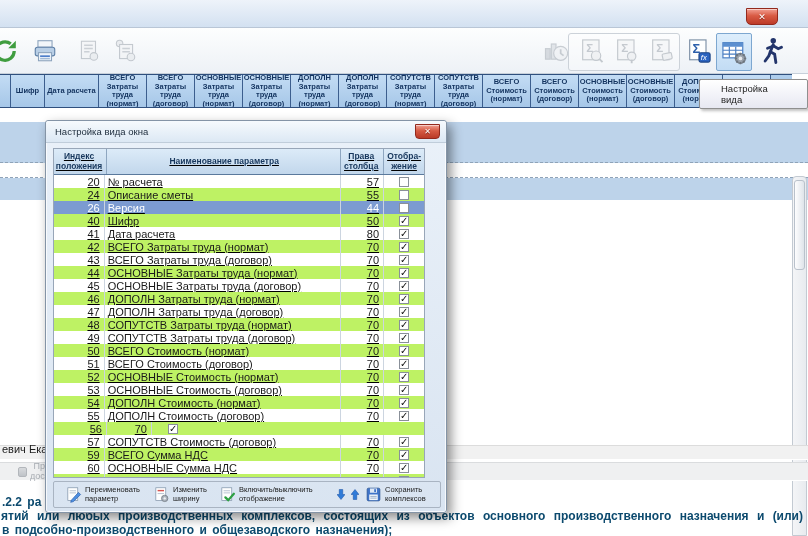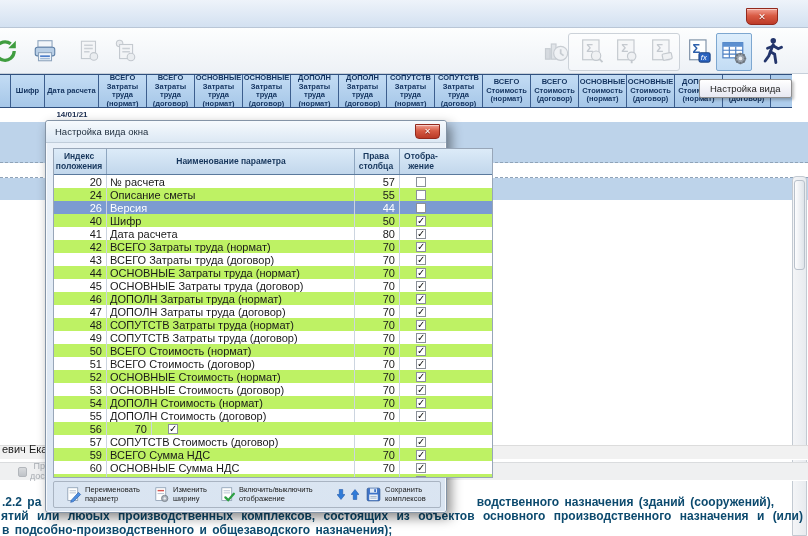--- a/index.html
+++ b/index.html
@@ -53,37 +53,37 @@
   .rights { position:absolute; left:30px; top:461px; font-size:9px; line-height:10px;
     color:#a7acb2; text-align:center; }
   .rights-ic { position:absolute; left:18px; top:467px; width:9px; height:10px;
     background:linear-gradient(#d8dadd,#bfc3c8); border:1px solid #b2b6bb; border-radius:2px; }
 
   
   .docline { position:absolute; color:#0c4a6e; font-size:12px; font-weight:bold;
     word-spacing:2px; white-space:nowrap; }
 
   
-  .tooltip { position:absolute; left:699px; top:79px; padding:3px 10px;
+  .tooltip { position:absolute; left:699px; top:79px; padding:3px 21px;
     background:linear-gradient(#ffffff,#e7e8f2); border:1px solid #8f8f8f; border-radius:2px;
     font-size:9.5px; color:#222; box-shadow:2px 2px 3px rgba(0,0,0,.25); z-index:40; }
 
   
   .dlg { position:absolute; left:45px; top:120px; width:402px; height:393px;
     background:linear-gradient(#eaf1f9,#d9e4f1); border:1px solid #8494a6; border-radius:3px;
     box-shadow:4px 5px 12px rgba(0,0,0,.45), inset 0 0 0 1px rgba(255,255,255,.75); z-index:30; }
   .dlg-title { position:absolute; left:0; top:0; width:100%; height:22px;
     background:linear-gradient(#f6fafd,#dce8f4); border-bottom:1px solid #c0cdda;
     border-radius:3px 3px 0 0; font-size:9.5px; color:#1b2a3a; padding:5px 0 0 9px; }
   .dlg-close { position:absolute; right:6px; top:3px; width:25px; height:15px;
     background:linear-gradient(#f0a295,#d65a43 45%,#ba3a27); border:1px solid #93291d;
     border-radius:0 0 4px 4px; color:#fff; font-size:8px; font-weight:bold; text-align:center;
     line-height:14px; text-shadow:0 1px 1px #7c1f15; box-shadow:inset 0 1px 0 rgba(255,255,255,.5); }
-  .dlg-table { position:absolute; left:7px; top:27px; width:440px; height:330px;
-    background:#fff; border:1px solid #98a6b8; overflow:hidden; }
+  .dlg-table { position:absolute; left:7px; top:27px; width:372px; height:330px;
+    background:#fff; border:1px solid #98a6b8; overflow:hidden;text-decoration:underline; }
   .dt-head { display:flex; height:26px; background:linear-gradient(#dcebf8,#c2d7ec);
     border-bottom:1px solid #5a799c; }
   .dt-hc { color:#16365c; font-weight:bold; font-size:8.5px; line-height:9.5px; text-align:center;
     display:flex; align-items:center; justify-content:center; border-right:1px solid #8ea6c0;
     padding:0 2px; }
   .dt-row { display:flex; height:13px; font-size:11px; color:#1a1a1a; }
   .dt-row.alt { background:#bef264; }
   .dt-row.sel { background:#7c9bd1; color:#fff; }
   .dt-c { border-right:1px solid #ccd5e0; overflow:hidden; white-space:nowrap;
     display:flex; align-items:center; }
@@ -219,42 +219,38 @@
       <div class="mt-cell" style="width: 48px;">СОПУТСТВ Затраты труда (нормат)</div>
       <div class="mt-cell" style="width: 48px;">СОПУТСТВ Затраты труда (договор)</div>
       <div class="mt-cell" style="width: 48px;">ВСЕГО Стоимость (нормат)</div>
       <div class="mt-cell" style="width: 48px;">ВСЕГО Стоимость (договор)</div>
       <div class="mt-cell" style="width: 48px;">ОСНОВНЫЕ Стоимость (нормат)</div>
       <div class="mt-cell" style="width: 48px;">ОСНОВНЫЕ Стоимость (договор)</div>
       <div class="mt-cell" style="width: 48px;">ДОПОЛН Стоимость (нормат)</div>
       <div class="mt-cell" style="width: 48px;">ДОПОЛН Стоимость (договор)</div>
     </div>
 
-  <div class="date-row">
-    <div class="date-val">14/01/21</div>
-  </div>
   <div class="band dash-b" style="top:122px;height:41px"></div>
   <div style="position:absolute;left:0;top:163px;width:808px;height:15px;background:#fff;border-bottom:1px dashed #8fa3b8"></div>
   <div class="band" style="top:178px;height:22px"></div>
 
   <div class="vscroll">
     <div class="vthumb"></div>
   </div>
 
   <div class="foot1"></div>
   <div class="foot2"></div>
   <div class="user-frag">евич Екате</div>
   <div class="rights-ic"></div>
   <div class="rights">
       <div>Права</div>
       <div>доступа</div>
     </div>
 
   <div class="docline" style="left:2px;top:495px">.2.2 ра</div>
-  <div class="docline" style="right:34px;top:495px">водственного назначения (зданий (сооружений),</div>
   <div class="docline" style="left:1px;top:509px;word-spacing:5px">ятий или любых производственных комплексов, состоящих из объектов основного производственного назначения и (или)</div>
   <div class="docline" style="left:2px;top:523px">в подсобно-производственного и общезаводского назначения);</div>
 
   <div class="tooltip">Настройка вида</div>
 
   <div class="dlg">
     <div class="dlg-title">Настройка вида окна</div>
     <div class="dlg-close">✕</div>
 
     <div class="dlg-table">

